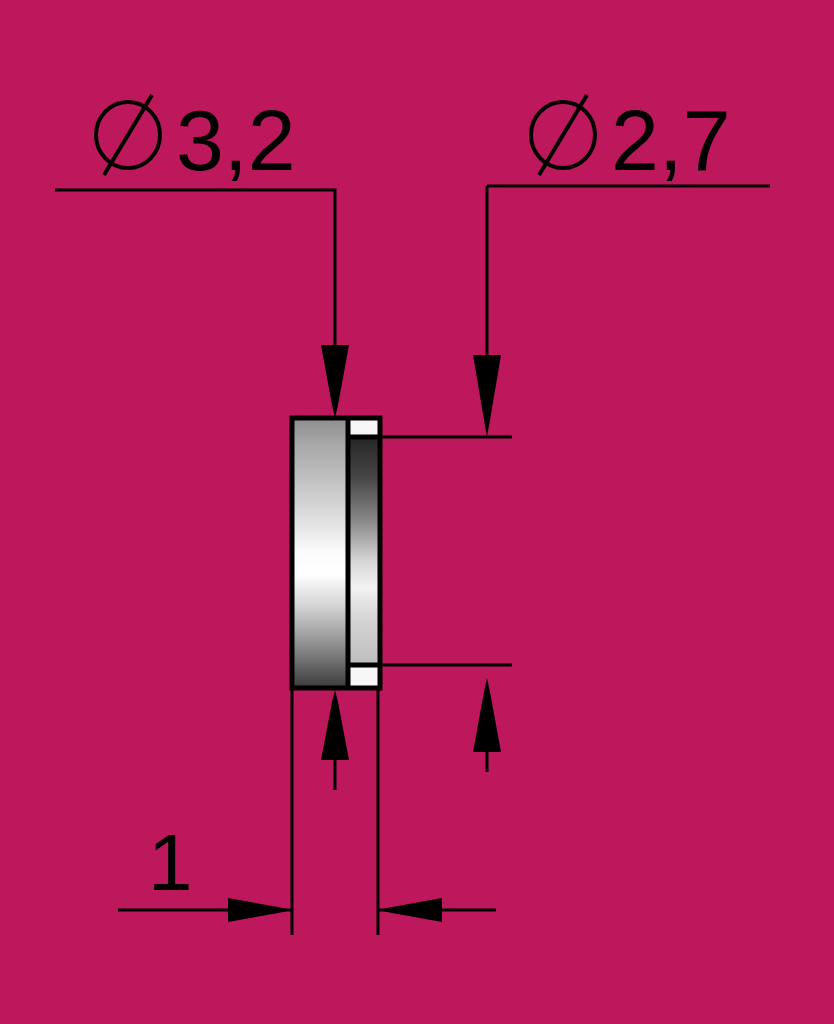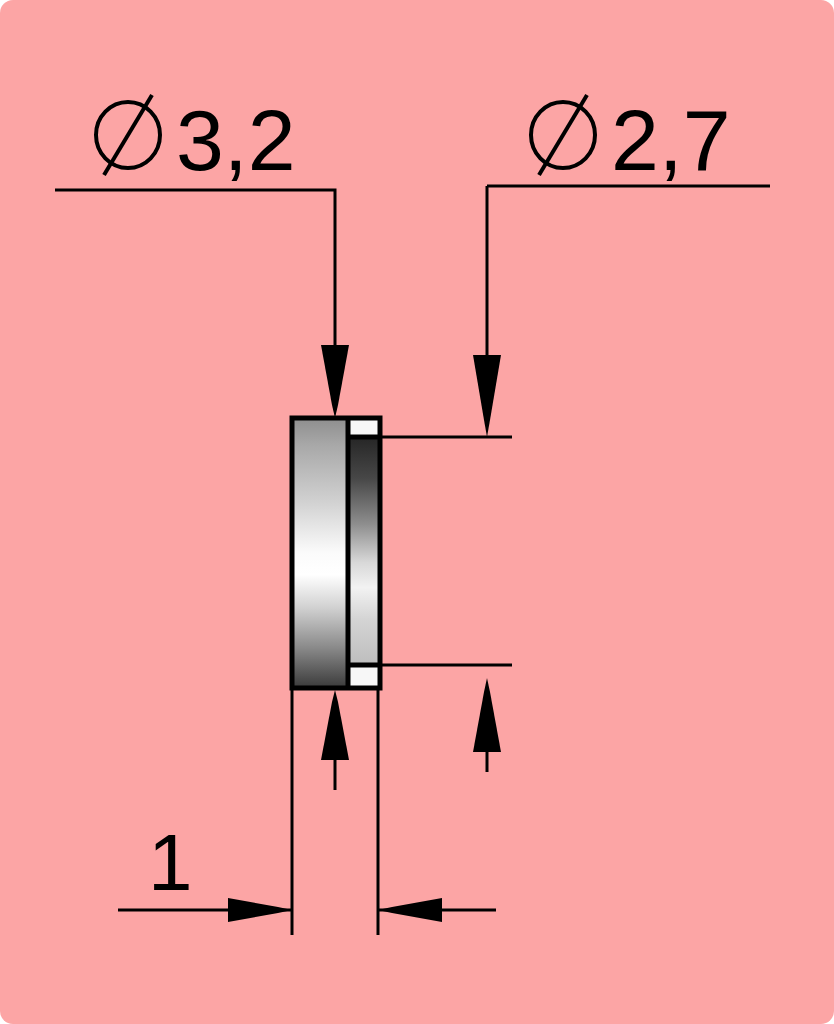--- a/index.html
+++ b/index.html
@@ -7,23 +7,22 @@
     padding: 0;
     background: #ffffff;
   }
   body {
     font-family: "Liberation Sans", sans-serif;
   }
   #drawing-root {
     position: relative;
     width: 834px;
     height: 1024px;
-    background: #fca5a5;
+    background: #be185d;
     overflow: hidden;
-    border-radius: 13px;
   }
   svg.cad {
     position: absolute;
     top: 0;
     left: 0;
     width: 834px;
     height: 1024px;
     display: block;
   }
   text.dim-label {

